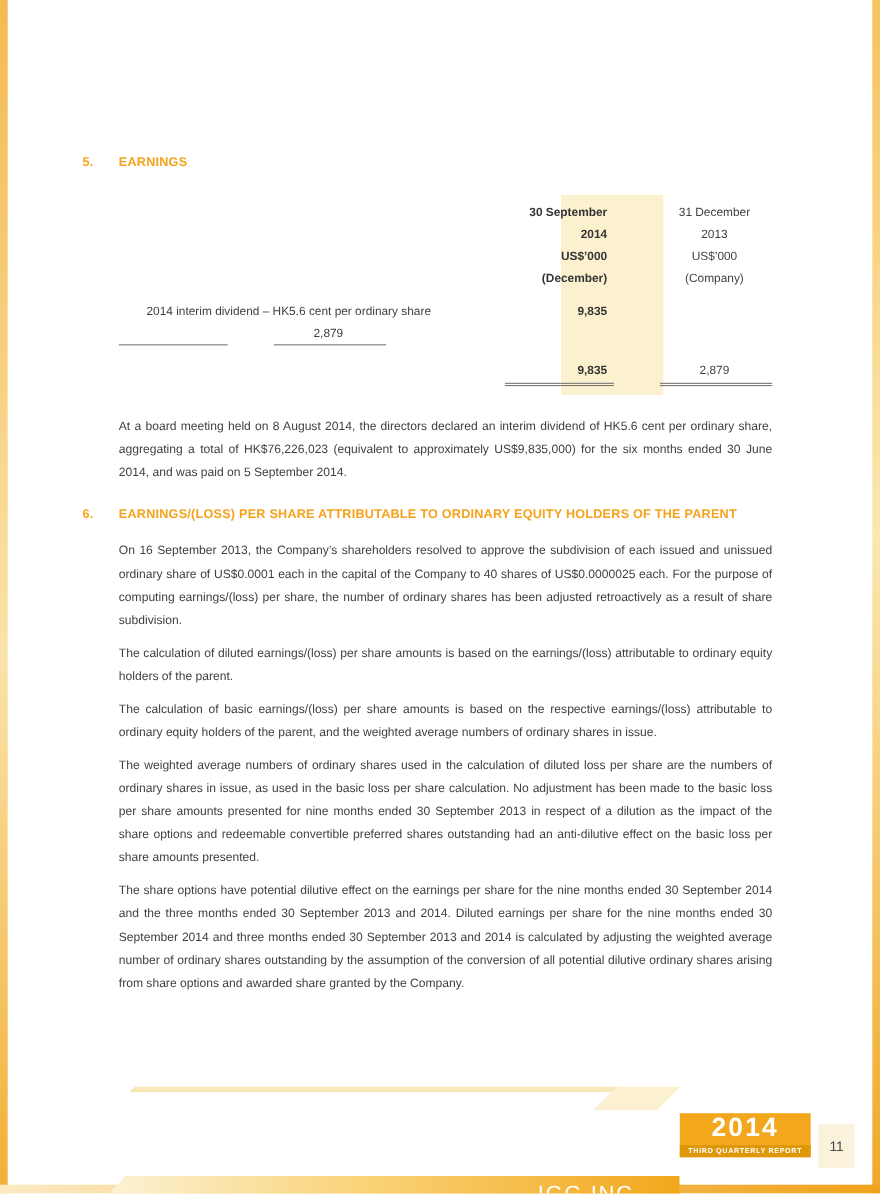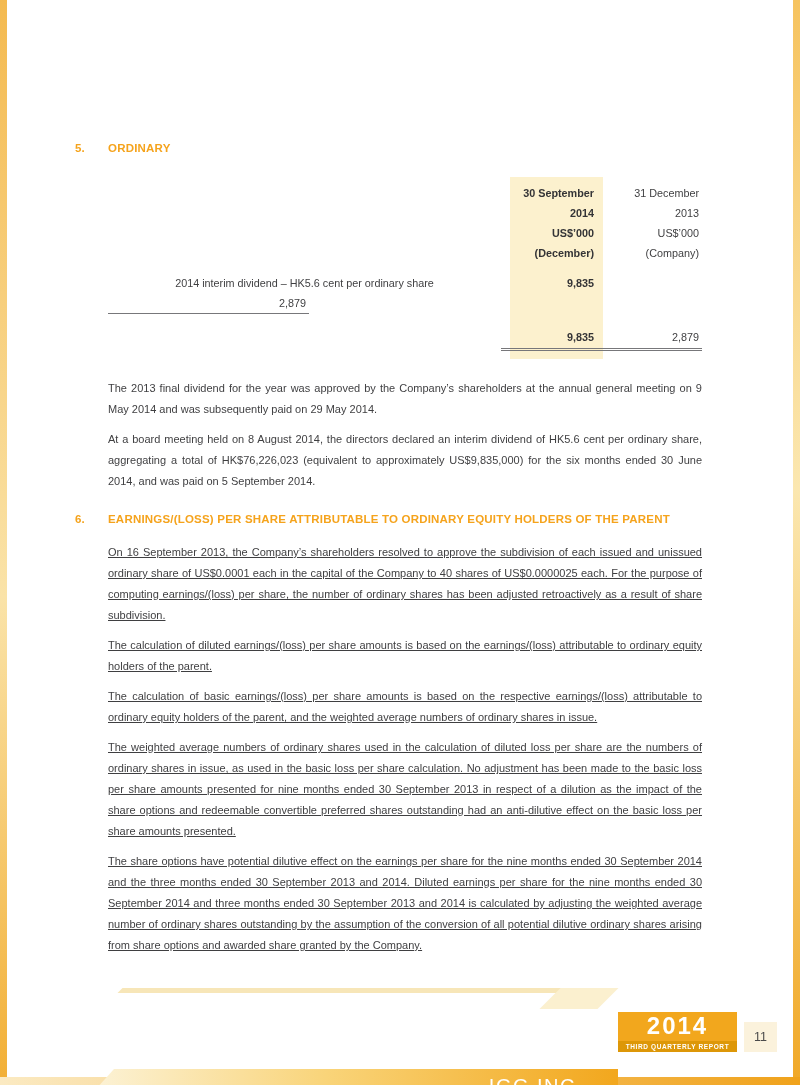--- a/index.html
+++ b/index.html
@@ -47,44 +47,44 @@
   .fin-table {
     position: relative;
     margin: 22px 0 0 33px;
     width: 594px;
     font-size: 10.8px;
   }
   .hl-col {
     position: absolute; left: 402px; top: 0; width: 93px; height: 100%;
     background: #fcf1ce;
   }
-  .trow { display: flex; position: relative; line-height: 20px; }
+  .trow { display: flex; position: relative; line-height: 20px; gap: 42px; }
   .t-label { flex: 1; text-align: center; }
   .t-c1 { width: 93px; flex: 0 0 93px; text-align: right; padding-right: 6px; }
-  .t-c2 { width: 99px; flex: 0 0 99px; text-align: right; padding-right: 3px; }
+  .t-c2 { width: 99px; flex: 0 0 99px; text-align: center; padding-right: 3px; }
   .bold { font-weight: bold; color: #343436; }
   .pad-top { height: 6px; position: relative; }
   .gap-10 { height: 10px; position: relative; }
   .gap-12 { height: 12px; position: relative; }
   .pad-bot { height: 8px; position: relative; }
   .rule { border-bottom: 1px solid #77777a; }
   .dbl-rule { border-bottom: 3px double #77777a; }
   .total-row { line-height: 22px; }
 
   
   .paras { margin-top: 19px; }
   .paras p {
     margin: 0 0 9px 0;
     font-size: 11px;
     line-height: 21px;
     text-align: justify;
     color: #3f3f41;
   }
   .sec-gap { margin-top: 20px; }
-  .paras-2 { margin-top: 16px; text-decoration: underline; }
+  .paras-2 { margin-top: 16px; }
 
   
   .ribbon-a {
     position: absolute; left: 120px; top: 988px; width: 440px; height: 5px;
     background: #f7e6b8; transform: skewX(-45deg);
   }
   .ribbon-b {
     position: absolute; left: 550px; top: 988px; width: 58px; height: 21px;
     background: #fbf0cf; transform: skewX(-45deg);
   }
@@ -108,38 +108,38 @@
     line-height: 28px; letter-spacing: 2px;
   }
   .logo-sub {
     position: absolute; left: 0; bottom: 0; width: 100%; height: 11px;
     background: #dd9708;
     color: #ffffff; font-size: 6.5px; letter-spacing: 0.6px; line-height: 11px;
     text-align: center; font-weight: bold;
   }
 
   .page-num-box {
-    position: absolute; left: 744px; top: 1022px; width: 33px; height: 30px;
+    position: absolute; left: 744px; top: 1022px; width: 33px; height: 40px;
     background: #fbf2dc;
     display: flex; align-items: center; justify-content: center;
     color: #4a4a4a; font-size: 12.5px;
   }
 </style>
 </head>
 <body>
 
 <div class="edge-left"></div>
 <div class="edge-right"></div>
 <div class="edge-bottom"></div>
 
 <div class="content">
 
   <div class="sec-head">
     <span class="sec-num">5.</span>
-    <span class="sec-title">ORDINARY</span>
+    <span class="sec-title">EARNINGS</span>
   </div>
 
   <div class="fin-table">
     <div class="hl-col"></div>
     <div class="pad-top"></div>
 
     <div class="trow">
       <div class="t-label"></div>
       <div class="t-c1 bold">30 September</div>
       <div class="t-c2">31 December</div>
@@ -177,21 +177,20 @@
     <div class="trow total-row">
       <div class="t-label"></div>
       <div class="t-c1 bold dbl-rule">9,835</div>
       <div class="t-c2 dbl-rule">2,879</div>
     </div>
 
     <div class="pad-bot"></div>
   </div>
 
   <div class="paras indent">
-    <p>The 2013 final dividend for the year was approved by the Company’s shareholders at the annual general meeting on 9 May 2014 and was subsequently paid on 29 May 2014.</p>
     <p>At a board meeting held on 8 August 2014, the directors declared an interim dividend of HK5.6 cent per ordinary share, aggregating a total of HK$76,226,023 (equivalent to approximately US$9,835,000) for the six months ended 30 June 2014, and was paid on 5 September 2014.</p>
   </div>
 
   <div class="sec-head sec-gap">
     <span class="sec-num">6.</span>
     <span class="sec-title">EARNINGS/(LOSS) PER SHARE ATTRIBUTABLE TO ORDINARY EQUITY HOLDERS OF THE PARENT</span>
   </div>
 
   <div class="paras paras-2 indent">
     <p>On 16 September 2013, the Company’s shareholders resolved to approve the subdivision of each issued and unissued ordinary share of US$0.0001 each in the capital of the Company to 40 shares of US$0.0000025 each. For the purpose of computing earnings/(loss) per share, the number of ordinary shares has been adjusted retroactively as a result of share subdivision.</p>

